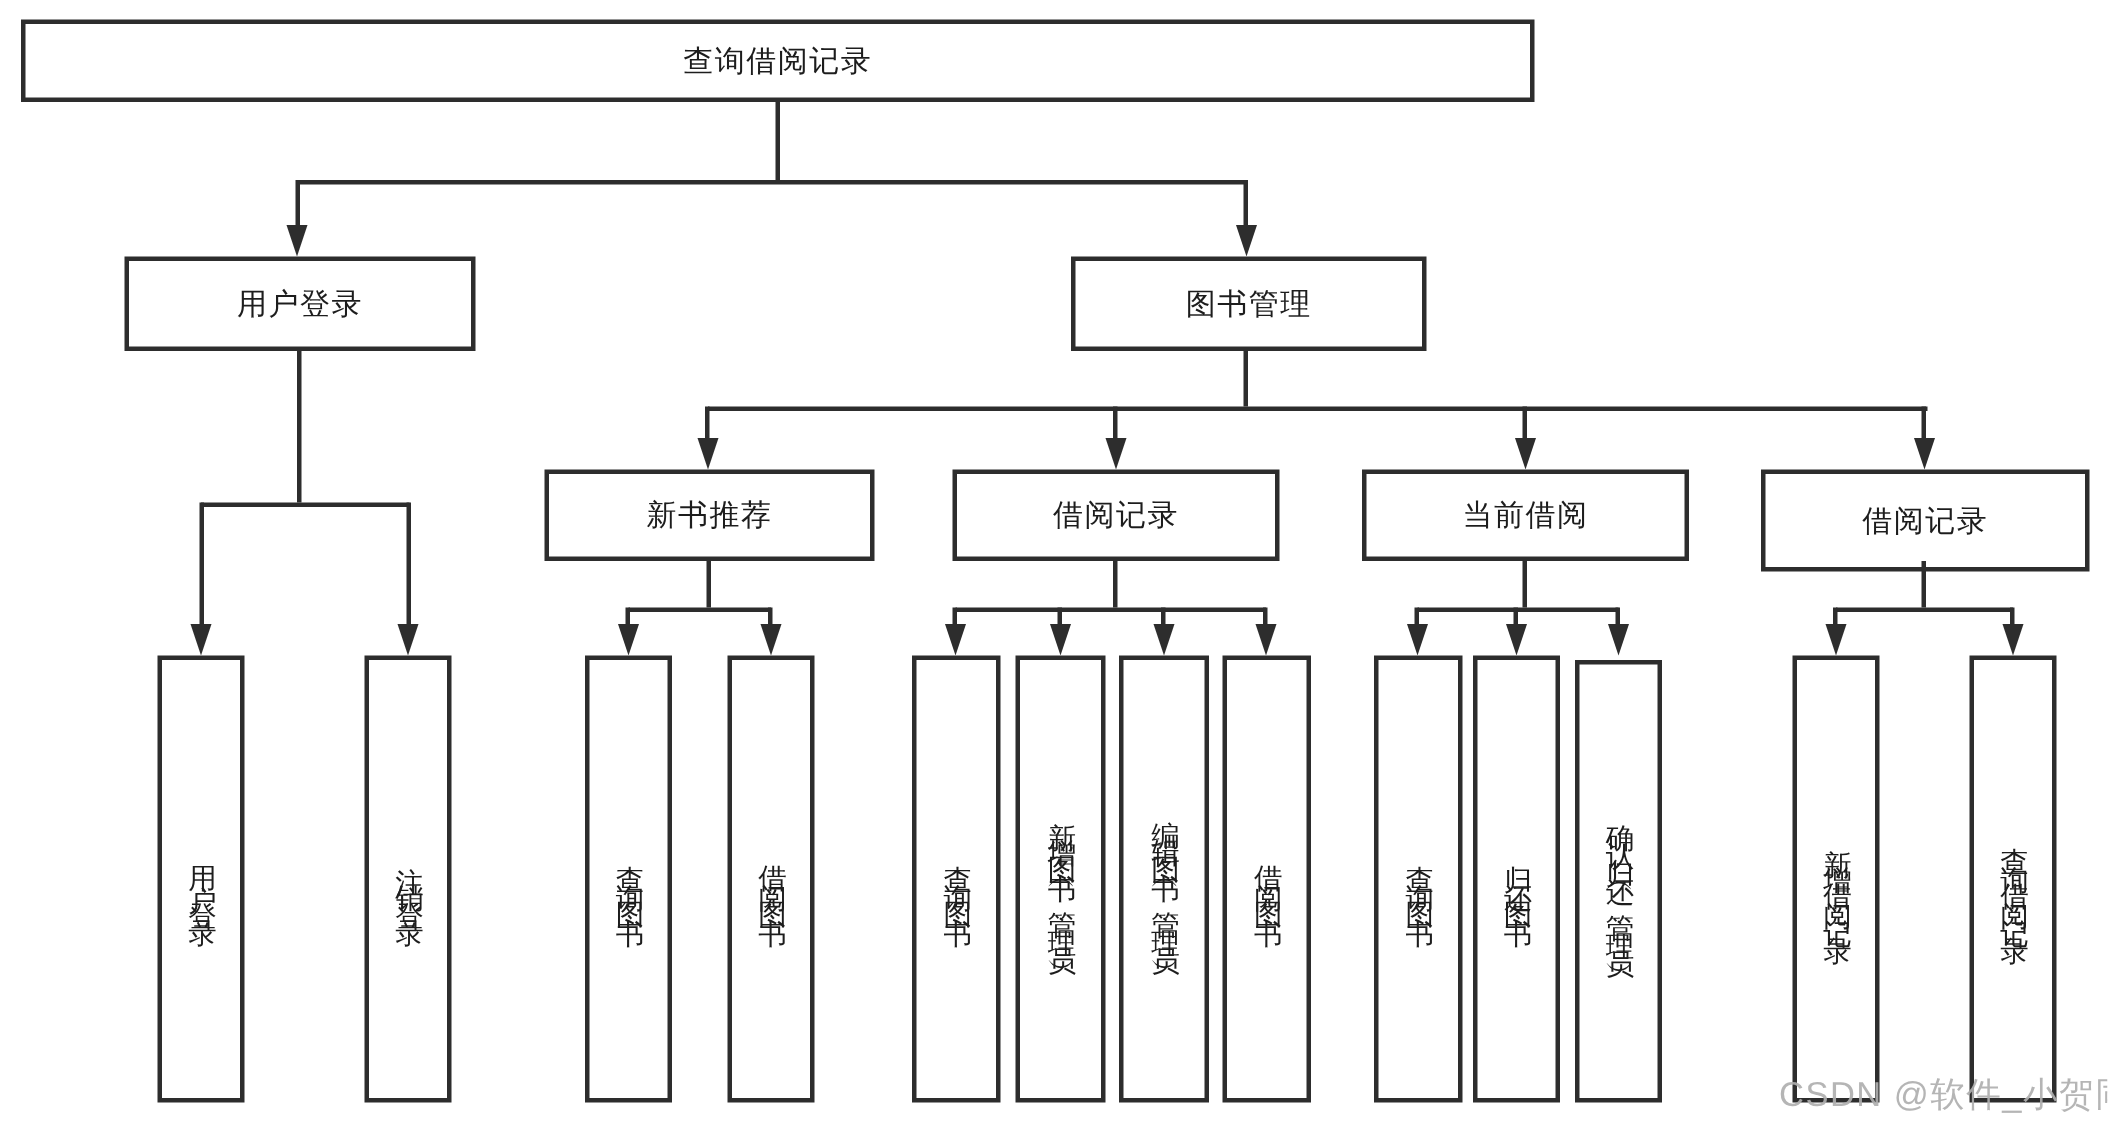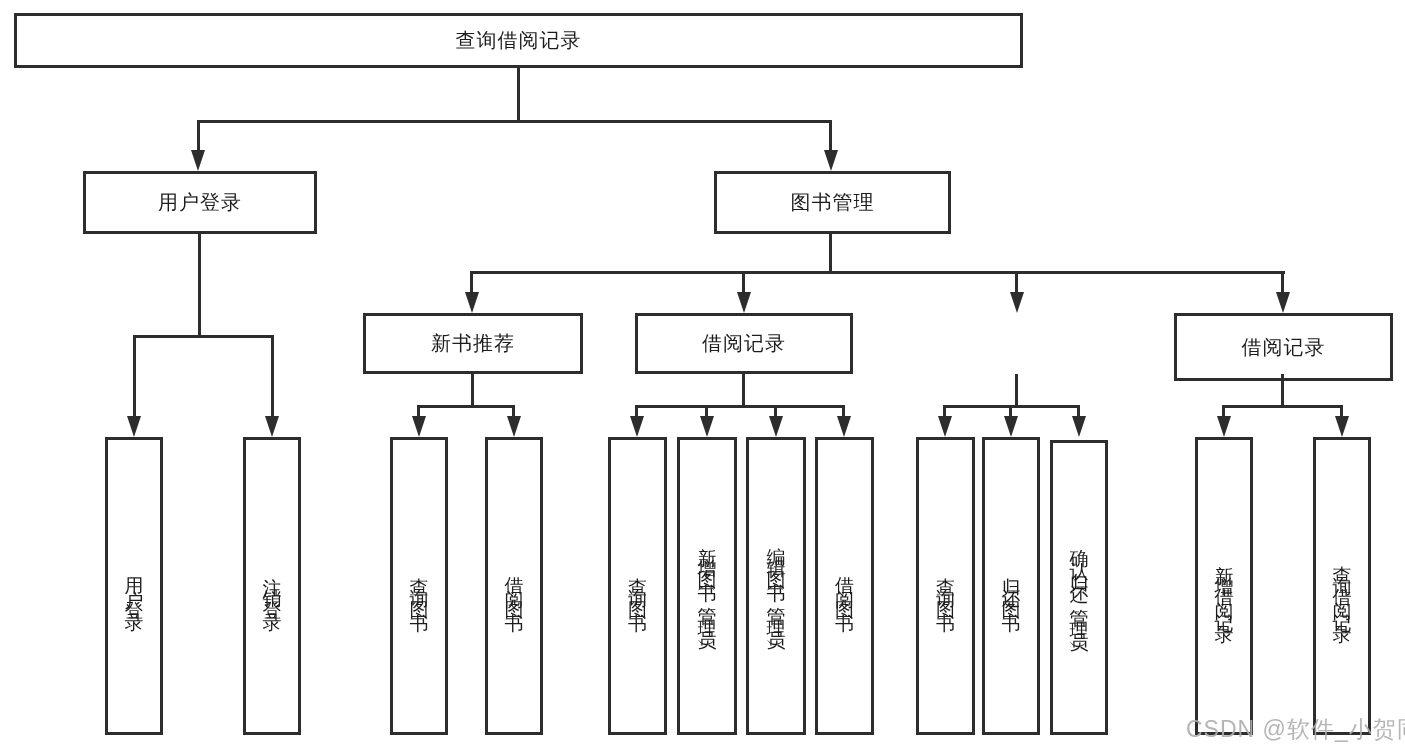--- a/index.html
+++ b/index.html
@@ -78,20 +78,21 @@
   <div class="arrow" style="left:465px;top:292px;"></div>
   <div class="line vline" style="left:742px;top:271px;height:24px;"></div>
   <div class="arrow" style="left:737px;top:292px;"></div>
   <div class="line vline" style="left:1015px;top:271px;height:24px;"></div>
   <div class="arrow" style="left:1010px;top:292px;"></div>
   <div class="line vline" style="left:1281px;top:271px;height:24px;"></div>
   <div class="arrow" style="left:1276px;top:292px;"></div>
 
   <div class="box hbox" style="left:363px;top:313px;width:220px;height:61px;">新书推荐</div>
   <div class="box hbox" style="left:635px;top:313px;width:218px;height:61px;">借阅记录</div>
+  <div class="box hbox" style="left:908px;top:313px;width:218px;height:61px;">当前借阅</div>
   <div class="box hbox" style="left:1174px;top:313px;width:219px;height:68px;">借阅记录</div>
 
   <div class="line vline" style="left:471px;top:374px;height:31px;"></div>
   <div class="line hline" style="left:419px;top:405px;width:95px;"></div>
   <div class="line vline" style="left:417px;top:405px;height:13px;"></div>
   <div class="arrow" style="left:412px;top:416px;"></div>
   <div class="line vline" style="left:512px;top:405px;height:13px;"></div>
   <div class="arrow" style="left:507px;top:416px;"></div>
 
   <div class="line vline" style="left:742px;top:374px;height:31px;"></div>

